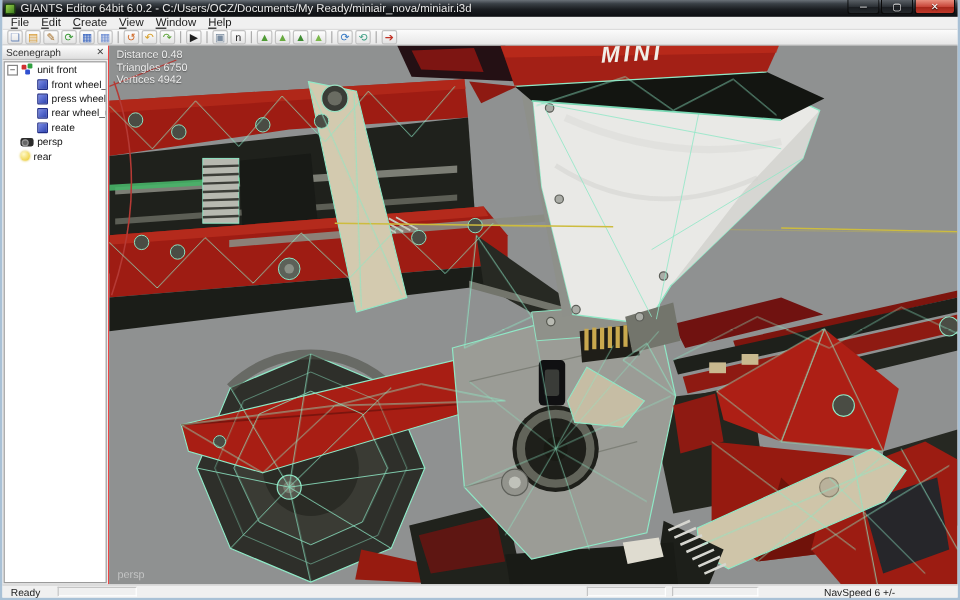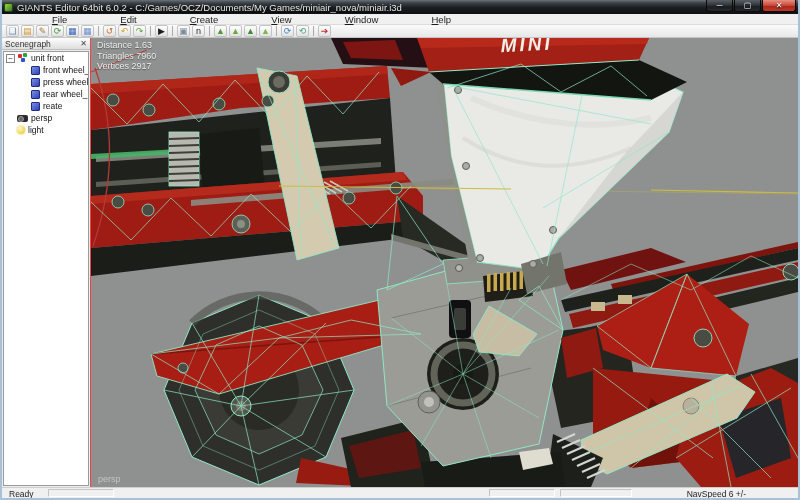--- a/index.html
+++ b/index.html
@@ -19,21 +19,21 @@
   .app-icon{width:9px;height:9px;margin-right:4px;border-radius:2px;
     background:linear-gradient(135deg,#9ad24a,#3c7d1e);border:1px solid #224a10;flex:none;}
   .title-text{white-space:nowrap;overflow:hidden;text-shadow:0 1px 2px #000;}
   .win-controls{position:absolute;right:4px;top:0;display:flex;gap:1px;}
   .win-btn{width:27px;height:12px;font-size:8px;line-height:11px;text-align:center;color:#fff;
     background:linear-gradient(#5a6066,#2c3136 50%,#1a1d21 51%,#24282c);
     border:1px solid #0a0a0a;border-top:none;border-radius:0 0 3px 3px;text-shadow:0 1px 1px #000;cursor:default;}
   .win-btn.close{width:34px;background:linear-gradient(#e88f7f,#c8473a 50%,#a32619 51%,#c0392b);}
   
   .menubar{height:11px;display:flex;align-items:center;background:#f0f0f0;border-bottom:1px solid #dcdcdc;font-size:9.5px;color:#1a1a1a;padding-left:2px;}
-  .menu-item{padding:0 5px;line-height:11px;cursor:default;margin-left:43px;}
+  .menu-item{padding:0 5px;line-height:11px;cursor:default;}
   .menu-item u{text-decoration:underline;}
   
   .toolbar{height:13px;display:flex;align-items:center;background:linear-gradient(#fbfbfb,#e7e7e7);border-bottom:1px solid #c6c6c6;padding-left:3px;}
   .tbi{width:13px;height:12px;margin:0 1px;display:flex;align-items:center;justify-content:center;
     font-size:9px;line-height:10px;background:linear-gradient(#ffffff,#e2e2e2);
     border:1px solid #c2c2c2;border-radius:2px;cursor:default;overflow:hidden;}
   .tb-sep{width:1px;height:10px;background:#ababab;margin:0 3px;}
   
   .main{display:flex;height:449px;}
   .panel{width:89px;flex:none;background:#ececec;border-right:1px solid #ef4444;display:flex;flex-direction:column;}
@@ -66,21 +66,21 @@
   .status-panel{position:absolute;top:1px;height:8px;border:1px solid;border-color:#c4c4c4 #ffffff #ffffff #c4c4c4;}
   .sp1{left:46px;width:66px;} .sp2{left:487px;width:66px;} .sp3{left:558px;width:72px;}
 </style>
 </head>
 <body>
 
 <div class="window">
 
   <div class="titlebar">
     <span class="app-icon"></span>
-    <span class="title-text">GIANTS Editor 64bit 6.0.2 - C:/Games/OCZ/Documents/My Games/miniair_nova/miniair.i3d</span>
+    <span class="title-text">GIANTS Editor 64bit 6.0.2 - C:/Users/OCZ/Documents/My Ready/miniair_nova/miniair.i3d</span>
     <span class="win-controls">
       <span class="win-btn">─</span>
       <span class="win-btn">▢</span>
       <span class="win-btn close">✕</span>
     </span>
   </div>
 
   <div class="menubar" id="menubar">
       <span class="menu-item"><u>F</u>ile</span>
       <span class="menu-item"><u>E</u>dit</span>
@@ -150,21 +150,21 @@
           <div class="tree-row" style="padding-left: 27px;">
             <span class="ti ti-shape"></span>
             <span>reate</span>
           </div>
           <div class="tree-row" style="padding-left: 13px;">
             <span class="ti ti-camera"></span>
             <span>persp</span>
           </div>
           <div class="tree-row" style="padding-left: 13px;">
             <span class="ti ti-light"></span>
-            <span>light</span>
+            <span>rear</span>
           </div>
         </div>
     </div>
 
     <div class="viewport">
       <svg viewBox="0 0 707 449" preserveAspectRatio="none">
 
         <rect x="0" y="0" width="707" height="449" fill="#8f9191"></rect>
 
         <path d="M0,146 L707,156" stroke="#cdbc3e" stroke-width="1" opacity="0.3" fill="none"></path>
@@ -337,23 +337,23 @@
           <path d="M470,262 L540,226 L600,252 L660,218 L707,240" opacity=".8"></path>
           <path d="M494,416 L650,348 M168,36 L244,208 M204,40 L210,218"></path>
           <path d="M356,50 L430,26 L470,54 L520,28 L556,58"></path>
           <path d="M585,420 L700,350 M600,360 L680,440 M620,345 L640,449 M660,336 L707,420"></path>
           <path d="M306,158 L352,226 L296,252 Z M428,262 L472,292 L448,248 Z"></path>
           <path d="M60,316 L128,356 L188,300 Z M188,300 L260,282 L330,296 Z"></path>
         </g>
       </svg>
 
       <div class="stats">
-        <div>Distance 1.63</div>
-        <div>Triangles 7960</div>
-        <div>Vertices 2917</div>
+        <div>Distance 0.48</div>
+        <div>Triangles 6750</div>
+        <div>Vertices 4942</div>
       </div>
       <div class="cam-label">persp</div>
     </div>
   </div>
 
   <div class="statusbar">
     <span class="status-left">Ready</span>
     <span class="status-panel sp1"></span>
     <span class="status-panel sp2"></span>
     <span class="status-panel sp3"></span>

